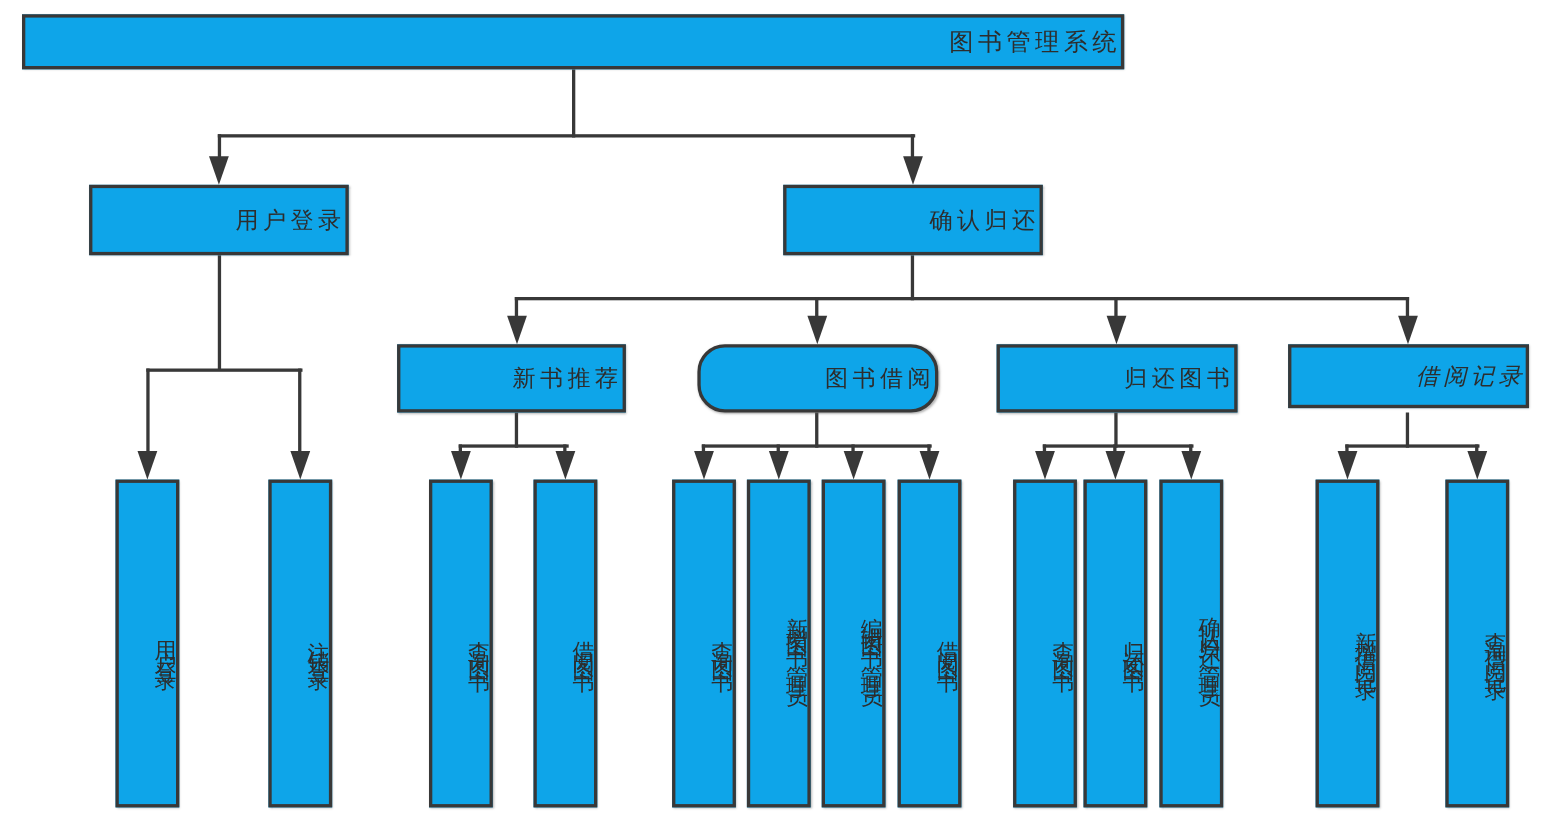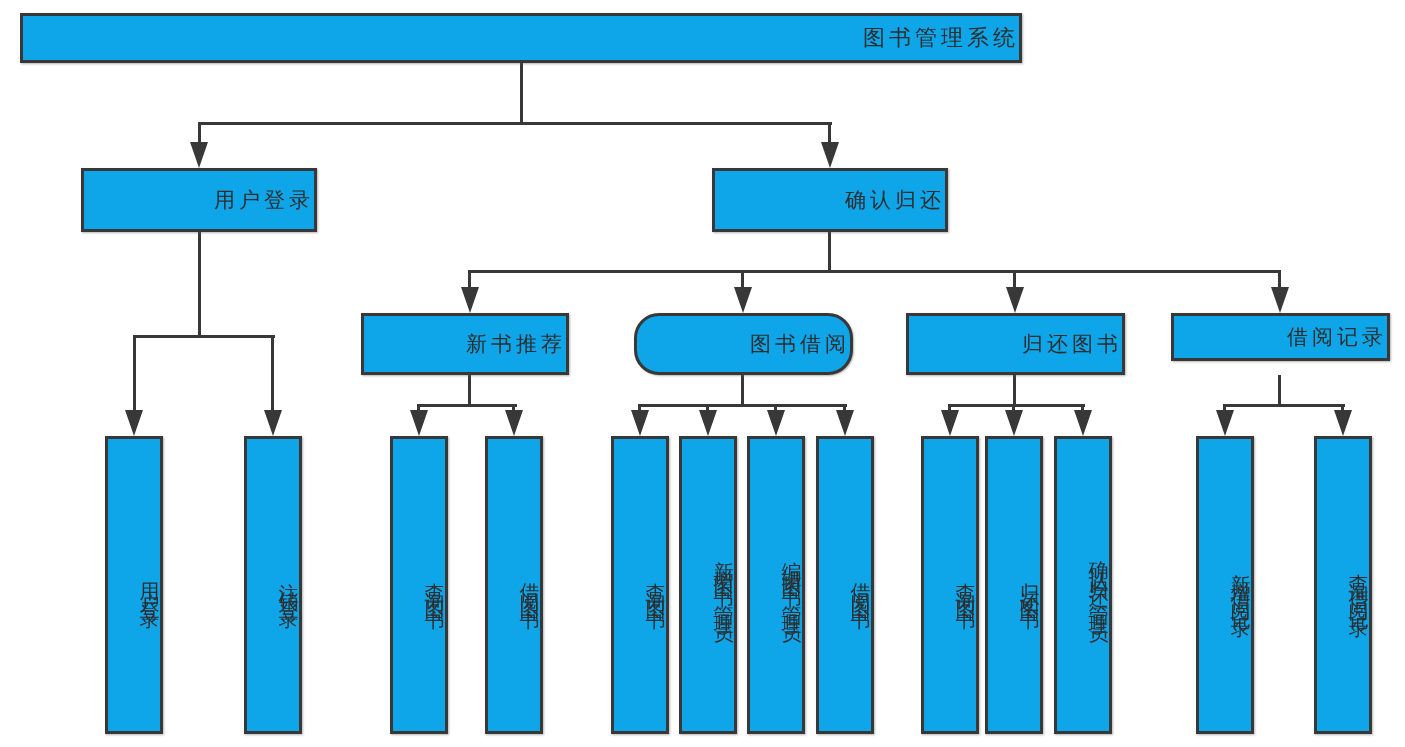--- a/index.html
+++ b/index.html
@@ -112,21 +112,21 @@
 
   <div class="node" style="left:361px;top:313px;width:208px;height:62px;">
     <span class="hlabel">新书推荐</span>
   </div>
   <div class="node" style="left:634px;top:313px;width:219px;height:62px;border-radius:25px;">
     <span class="hlabel">图书借阅</span>
   </div>
   <div class="node" style="left:906px;top:313px;width:219px;height:62px;">
     <span class="hlabel">归还图书</span>
   </div>
-  <div class="node" style="left:1171px;top:313px;width:219px;height:48px;">
+  <div class="node" style="left:1171px;top:313px;width:219px;height:58px;font-style:italic;">
     <span class="hlabel">借阅记录</span>
   </div>
 
   <div class="node" style="left:105px;top:436px;width:58px;height:298px;">
     <span class="vlabel">用户登录</span>
   </div>
   <div class="node" style="left:244px;top:436px;width:58px;height:298px;">
     <span class="vlabel">注销登录</span>
   </div>
 

